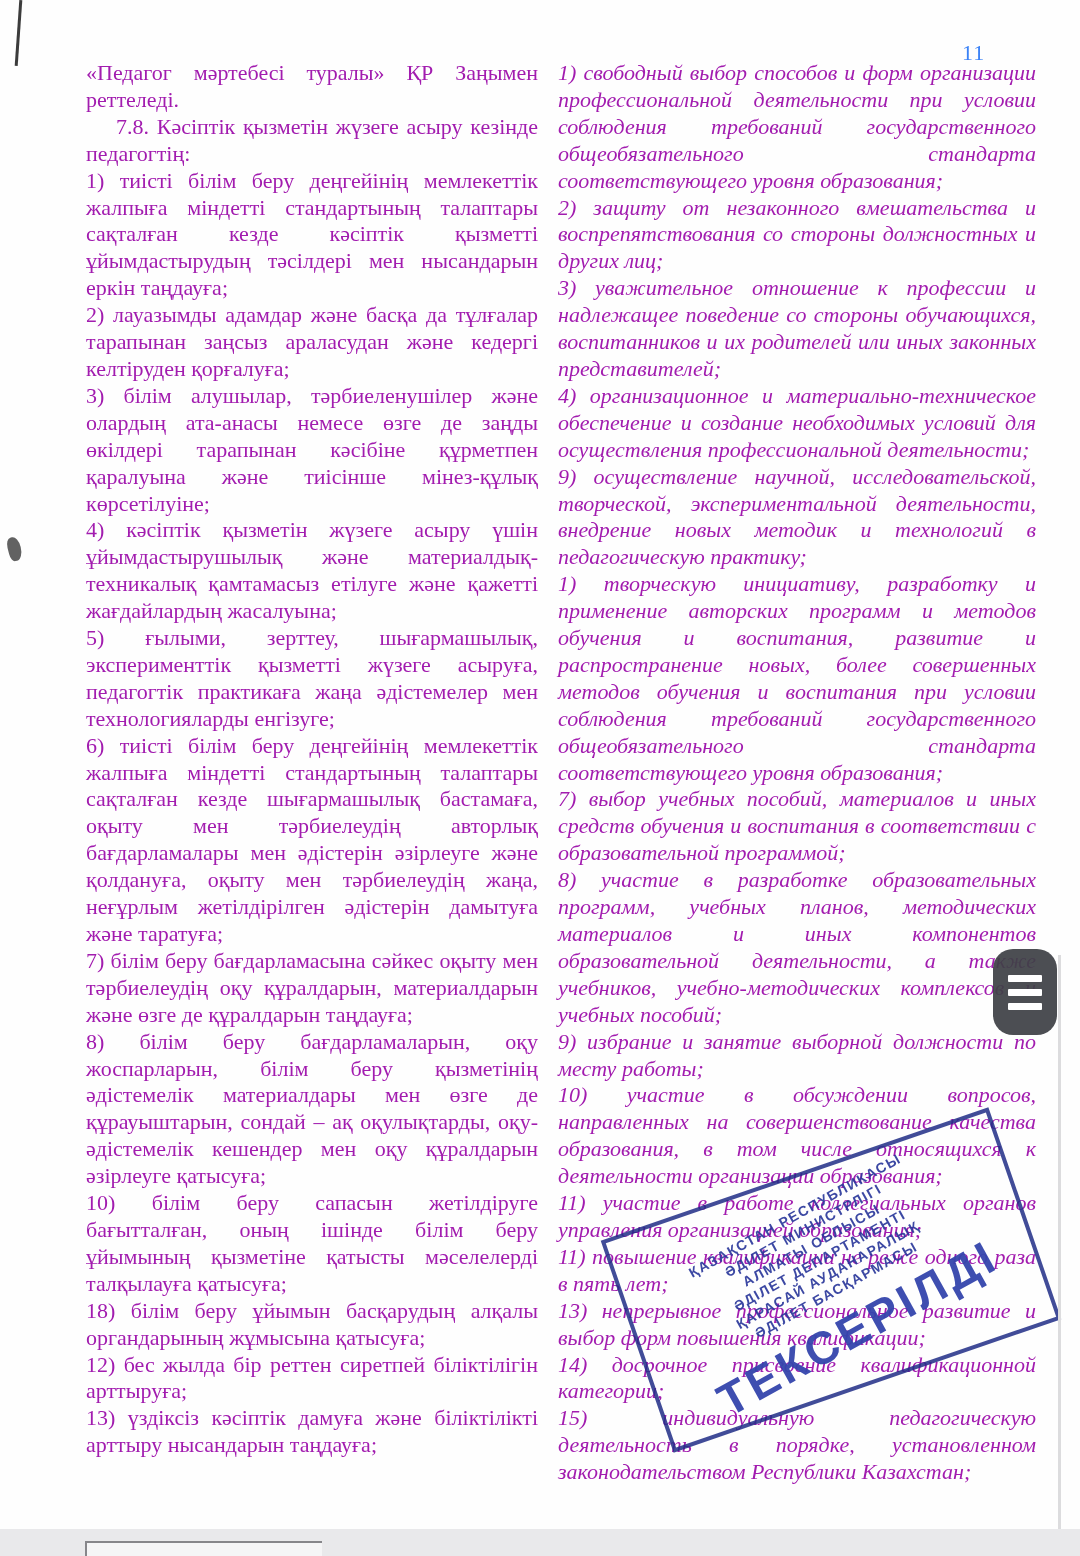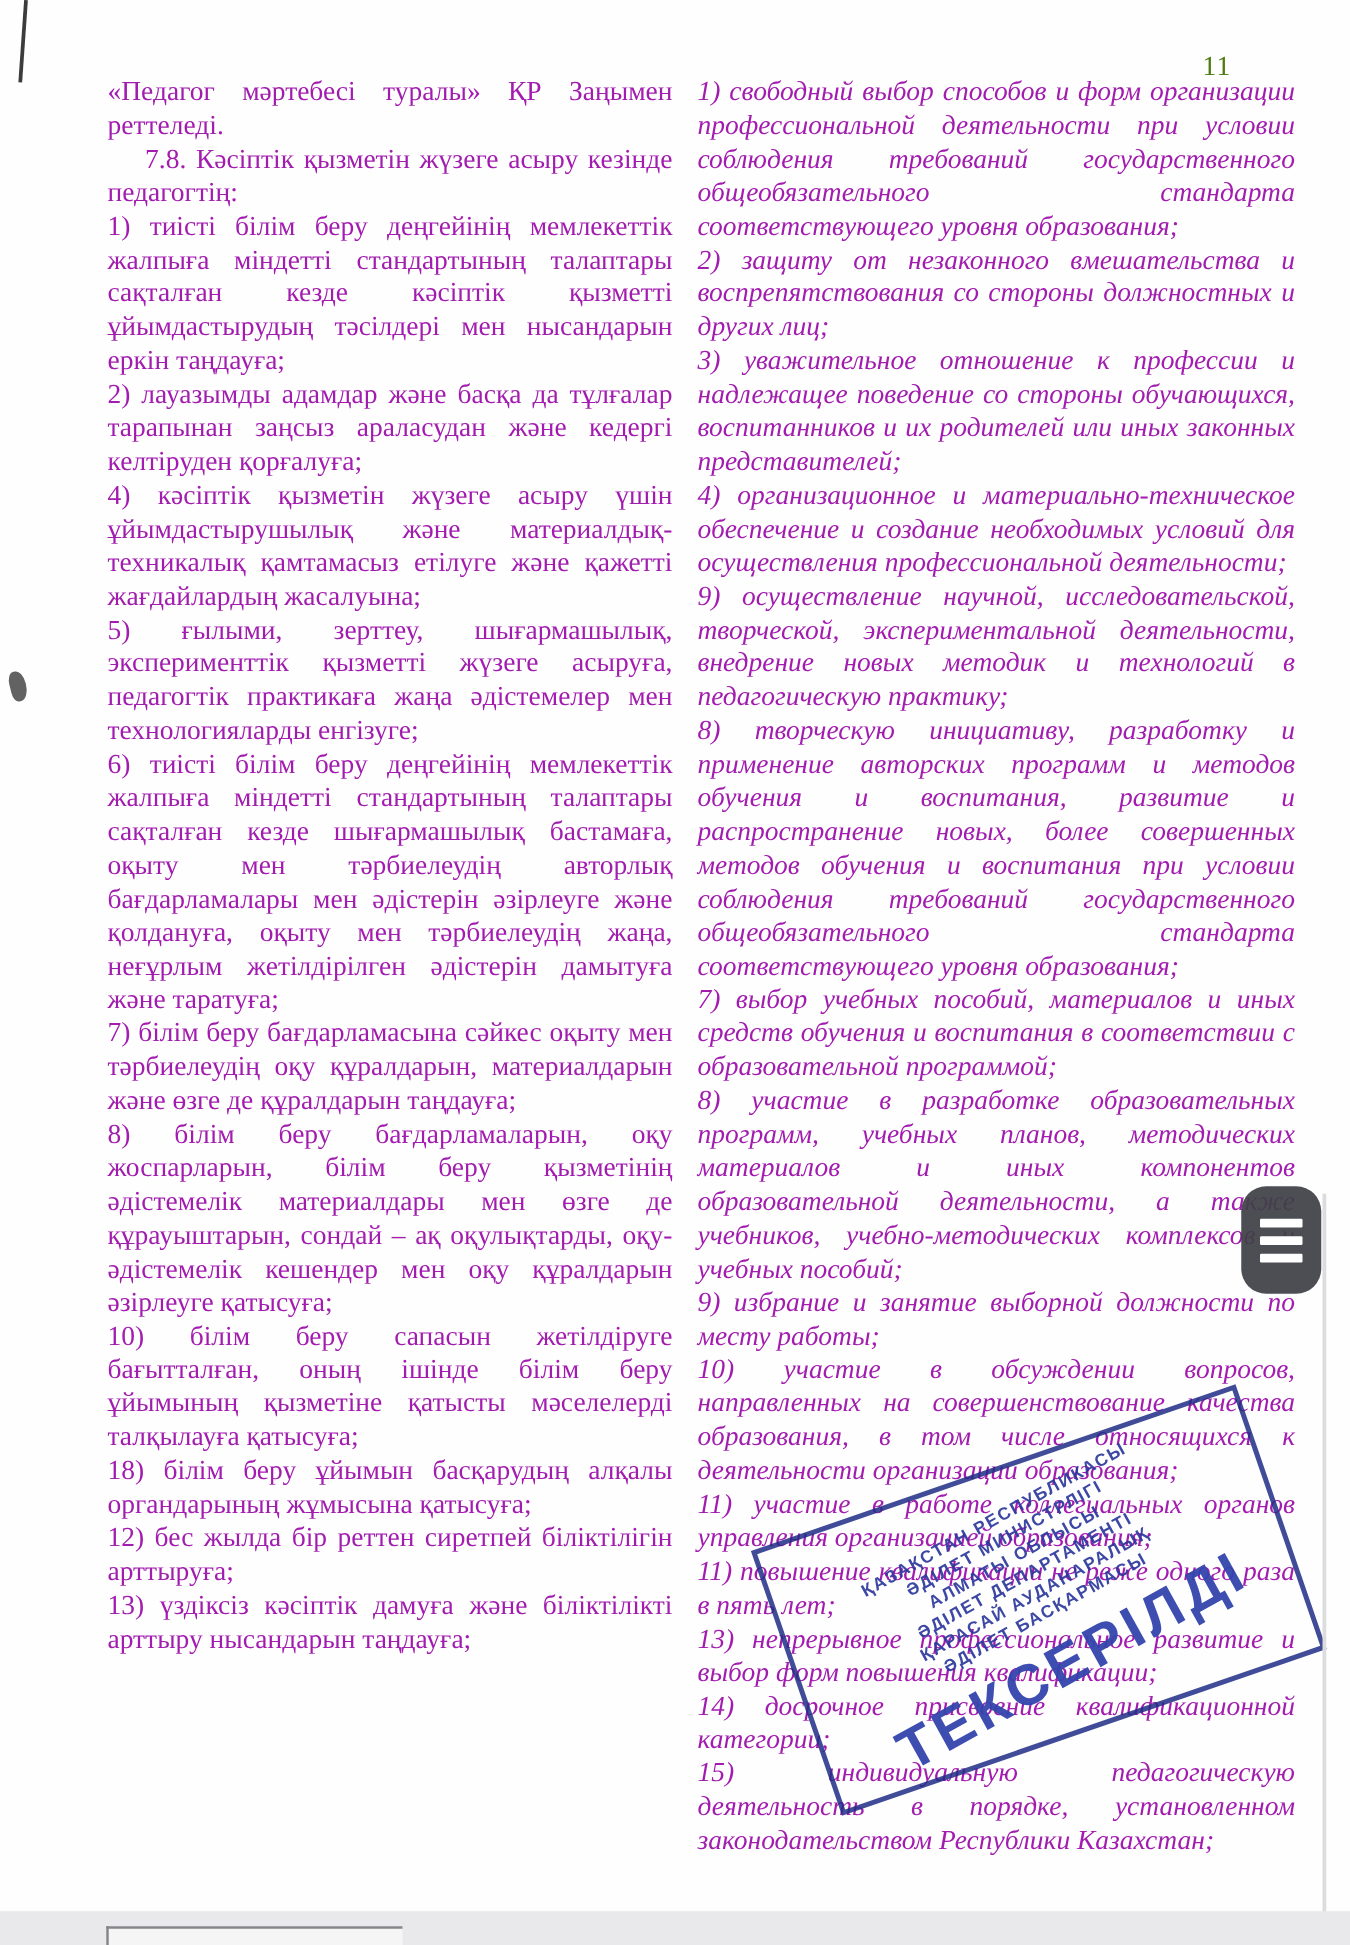--- a/index.html
+++ b/index.html
@@ -4,21 +4,21 @@
 <style>
   html, body { margin:0; padding:0; }
   body {
     width:1080px; height:1556px; position:relative; overflow:hidden;
     background:#ffffff;
     font-family:"Liberation Serif", serif;
   }
   .page { position:absolute; inset:0; background:#fefefe; }
   .page-number {
     position:absolute; left:962px; top:40px; width:60px;
-    font-size:22px; color:#4d7c0f; letter-spacing:1px;
+    font-size:22px; color:#3b82f6; letter-spacing:1px;
   }
   .col {
     position:absolute; top:60px; color:#a21caf;
     font-size:22px; line-height:26.9px; text-align:justify;
   }
   .col-left  { left:86px;  width:452px; }
   .col-right { left:558px; width:478px;font-style:italic; }
   .para { margin:0; }
   .para.indent { text-indent:30px; }
 
@@ -83,38 +83,39 @@
 
 <div class="page">
 
   <div class="page-number">11</div>
 
   <div class="col col-left">
       <p class="para">«Педагог мәртебесі туралы» ҚР Заңымен реттеледі.</p>
       <p class="para indent">7.8. Кәсіптік қызметін жүзеге асыру кезінде педагогтің:</p>
       <p class="para">1) тиісті білім беру деңгейінің мемлекеттік жалпыға міндетті стандартының талаптары сақталған кезде кәсіптік қызметті ұйымдастырудың тәсілдері мен нысандарын еркін таңдауға;</p>
       <p class="para">2) лауазымды адамдар және басқа да тұлғалар тарапынан заңсыз араласудан және кедергі келтіруден қорғалуға;</p>
+      <p class="para">3) білім алушылар, тәрбиеленушілер және олардың ата-анасы немесе өзге де заңды өкілдері тарапынан кәсібіне құрметпен қаралуына және тиісінше мінез-құлық көрсетілуіне;</p>
       <p class="para">4) кәсіптік қызметін жүзеге асыру үшін ұйымдастырушылық және материалдық-техникалық қамтамасыз етілуге және қажетті жағдайлардың жасалуына;</p>
       <p class="para">5) ғылыми, зерттеу, шығармашылық, эксперименттік қызметті жүзеге асыруға, педагогтік практикаға жаңа әдістемелер мен технологияларды енгізуге;</p>
       <p class="para">6) тиісті білім беру деңгейінің мемлекеттік жалпыға міндетті стандартының талаптары сақталған кезде шығармашылық бастамаға, оқыту мен тәрбиелеудің авторлық бағдарламалары мен әдістерін әзірлеуге және қолдануға, оқыту мен тәрбиелеудің жаңа, неғұрлым жетілдірілген әдістерін дамытуға және таратуға;</p>
       <p class="para">7) білім беру бағдарламасына сәйкес оқыту мен тәрбиелеудің оқу құралдарын, материалдарын және өзге де құралдарын таңдауға;</p>
       <p class="para">8) білім беру бағдарламаларын, оқу жоспарларын, білім беру қызметінің әдістемелік материалдары мен өзге де құрауыштарын, сондай – ақ оқулықтарды, оқу-әдістемелік кешендер мен оқу құралдарын әзірлеуге қатысуға;</p>
       <p class="para">10) білім беру сапасын жетілдіруге бағытталған, оның ішінде білім беру ұйымының қызметіне қатысты мәселелерді талқылауға қатысуға;</p>
       <p class="para">18) білім беру ұйымын басқарудың алқалы органдарының жұмысына қатысуға;</p>
       <p class="para">12) бес жылда бір реттен сиретпей біліктілігін арттыруға;</p>
       <p class="para">13) үздіксіз кәсіптік дамуға және біліктілікті арттыру нысандарын таңдауға;</p>
     </div>
 
   <div class="col col-right">
       <p class="para">1) свободный выбор способов и форм организации профессиональной деятельности при условии соблюдения требований государственного общеобязательного стандарта соответствующего уровня образования;</p>
       <p class="para">2) защиту от незаконного вмешательства и воспрепятствования со стороны должностных и других лиц;</p>
       <p class="para">3) уважительное отношение к профессии и надлежащее поведение со стороны обучающихся, воспитанников и их родителей или иных законных представителей;</p>
       <p class="para">4) организационное и материально-техническое обеспечение и создание необходимых условий для осуществления профессиональной деятельности;</p>
       <p class="para">9) осуществление научной, исследовательской, творческой, экспериментальной деятельности, внедрение новых методик и технологий в педагогическую практику;</p>
-      <p class="para">8) творческую инициативу, разработку и применение авторских программ и методов обучения и воспитания, развитие и распространение новых, более совершенных методов обучения и воспитания при условии соблюдения требований государственного общеобязательного стандарта соответствующего уровня образования;</p>
+      <p class="para">1) творческую инициативу, разработку и применение авторских программ и методов обучения и воспитания, развитие и распространение новых, более совершенных методов обучения и воспитания при условии соблюдения требований государственного общеобязательного стандарта соответствующего уровня образования;</p>
       <p class="para">7) выбор учебных пособий, материалов и иных средств обучения и воспитания в соответствии с образовательной программой;</p>
       <p class="para">8) участие в разработке образовательных программ, учебных планов, методических материалов и иных компонентов образовательной деятельности, а также учебников, учебно-методических комплексов и учебных пособий;</p>
       <p class="para">9) избрание и занятие выборной должности по месту работы;</p>
       <p class="para">10) участие в обсуждении вопросов, направленных на совершенствование качества образования, в том числе относящихся к деятельности организации образования;</p>
       <p class="para">11) участие в работе коллегиальных органов управления организацией образования;</p>
       <p class="para">11) повышение квалификации не реже одного раза в пять лет;</p>
       <p class="para">13) непрерывное профессиональное развитие и выбор форм повышения квалификации;</p>
       <p class="para">14) досрочное присвоение квалификационной категории;</p>
       <p class="para">15) индивидуальную педагогическую деятельность в порядке, установленном законодательством Республики Казахстан;</p>
     </div>

